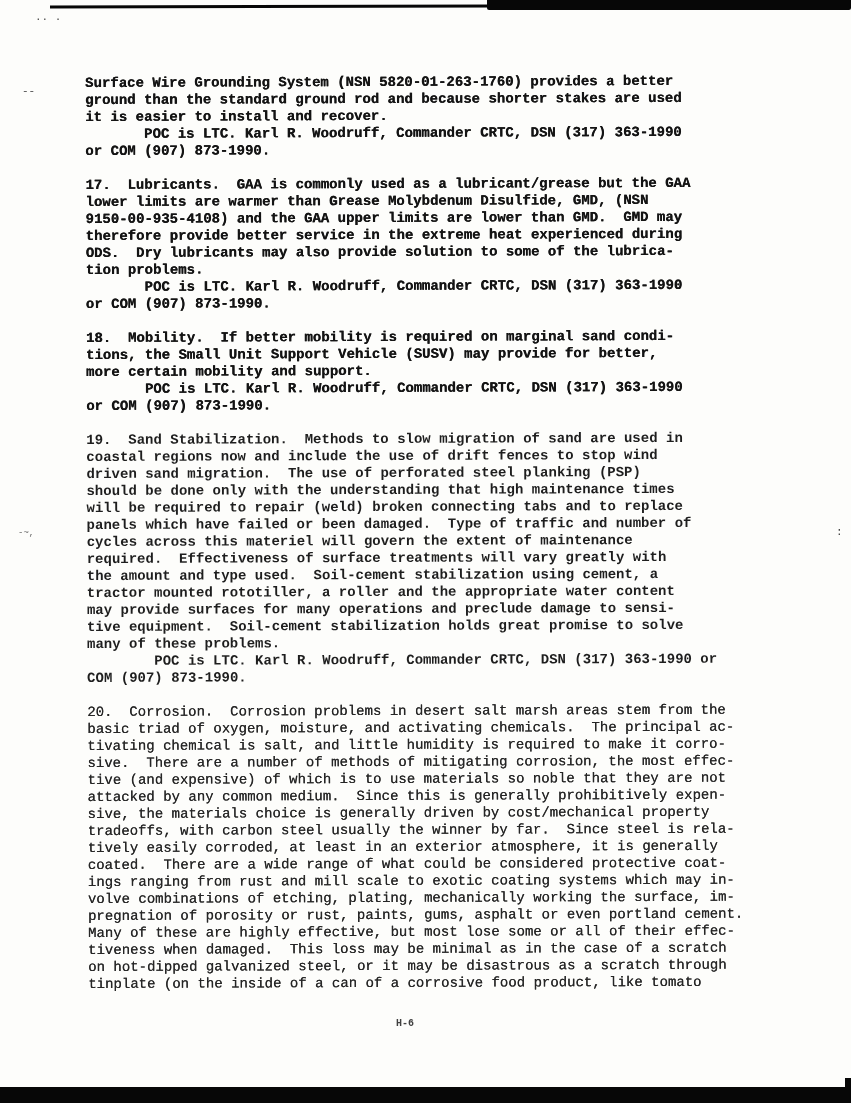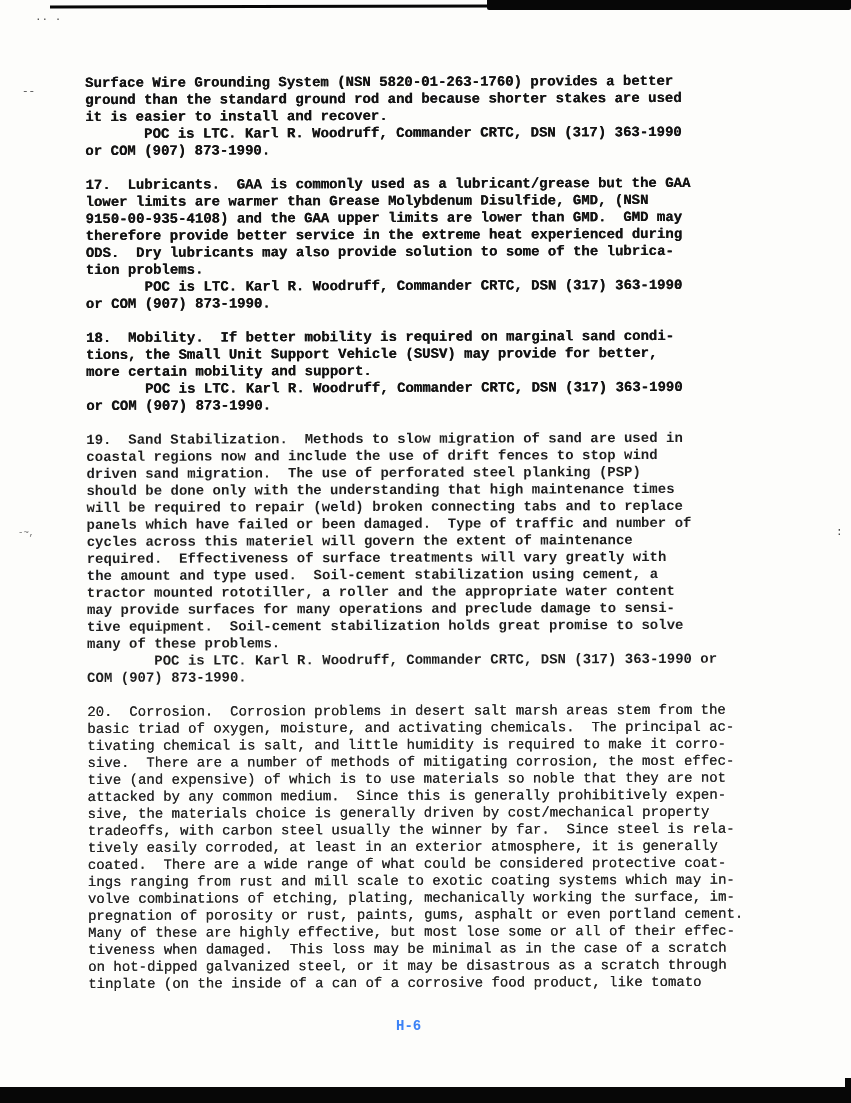--- a/index.html
+++ b/index.html
@@ -61,23 +61,23 @@
   .w-light {
     font-weight: 400;
     color: #262626;
     text-shadow: 0.2px 0 0 #3a3a3a;
   }
   .footer {
     position: absolute;
     left: 396px;
     top: 1018px;
     font-family: "Liberation Mono", "DejaVu Sans Mono", monospace;
-    font-size: 14px;
+    font-size: 10px;
     font-weight: 700;
-    color: #3b82f6;
+    color: #404040;
   }
 </style>
 </head>
 <body>
 
 <div class="page">
 
   <div class="artifact top-line-left"></div>
   <div class="artifact top-bar-right"></div>
   <div class="artifact bottom-bar"></div>

